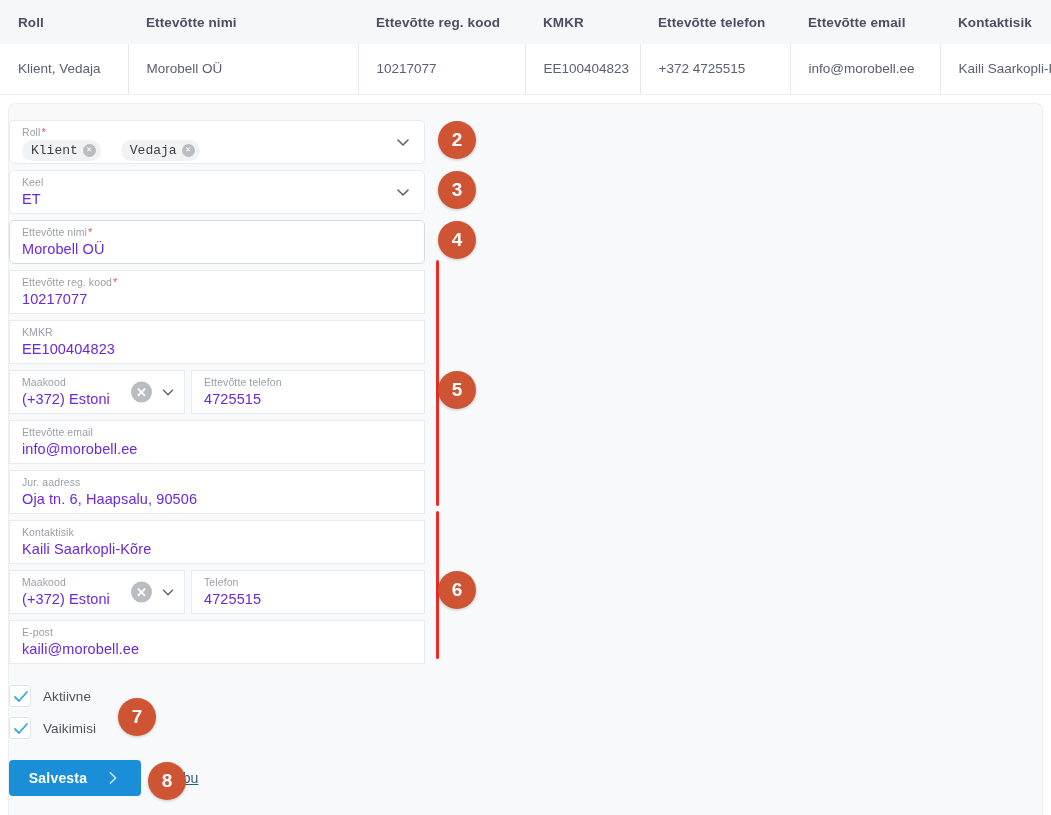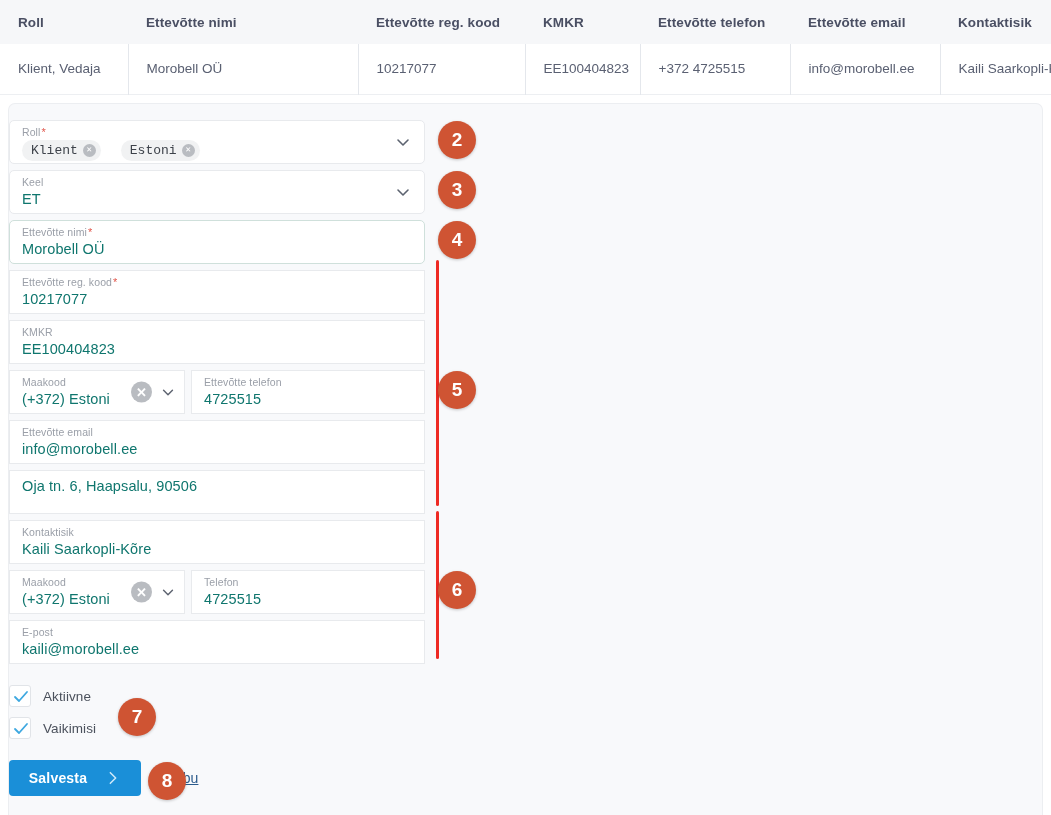--- a/index.html
+++ b/index.html
@@ -107,21 +107,21 @@
     font-size: 10.5px;
     color: #9a9fa8;
     line-height: 13px;
     letter-spacing: .1px;
     white-space: nowrap;
   }
   .f-label .req { color: #e1574c; font-size: 11px; padding-left: 1px; }
 
   .f-value {
     font-size: 14.5px;
-    color: #0f766e;
+    color: #6d28d9;
     line-height: 21px;
     letter-spacing: .1px;
     white-space: nowrap;
     overflow: hidden;
   }
 
   
   .chev {
     position: absolute;
     right: 12px;
@@ -322,21 +322,21 @@
       <div class="field rounded-lg">
         <div class="f-label">
           <span>Roll</span><span class="req">*</span>
         </div>
         <div class="chips">
           <span class="chip">
             <span>Klient</span>
             <span class="chip-x">✕</span>
           </span>
           <span class="chip">
-            <span>Estoni</span>
+            <span>Vedaja</span>
             <span class="chip-x">✕</span>
           </span>
         </div>
         <span class="chev">
           <svg width="18" height="18" viewBox="0 0 18 18" fill="none" stroke="currentColor" stroke-width="1.6" stroke-linecap="round" stroke-linejoin="round">
               <polyline points="4,7 9,12 14,7"></polyline>
             </svg>
         </span>
       </div>
 
@@ -385,20 +385,21 @@
           <div class="f-value">4725515</div>
         </div>
       </div>
 
       <div class="field">
         <div class="f-label">Ettevõtte email</div>
         <div class="f-value">info@morobell.ee</div>
       </div>
 
       <div class="field">
+        <div class="f-label">Jur. aadress</div>
         <div class="f-value">Oja tn. 6, Haapsalu, 90506</div>
       </div>
 
       <div class="field" style="margin-top:6px">
         <div class="f-label">Kontaktisik</div>
         <div class="f-value">Kaili Saarkopli-Kõre</div>
       </div>
 
       <div class="split">
         <div class="field fld-maakood">

